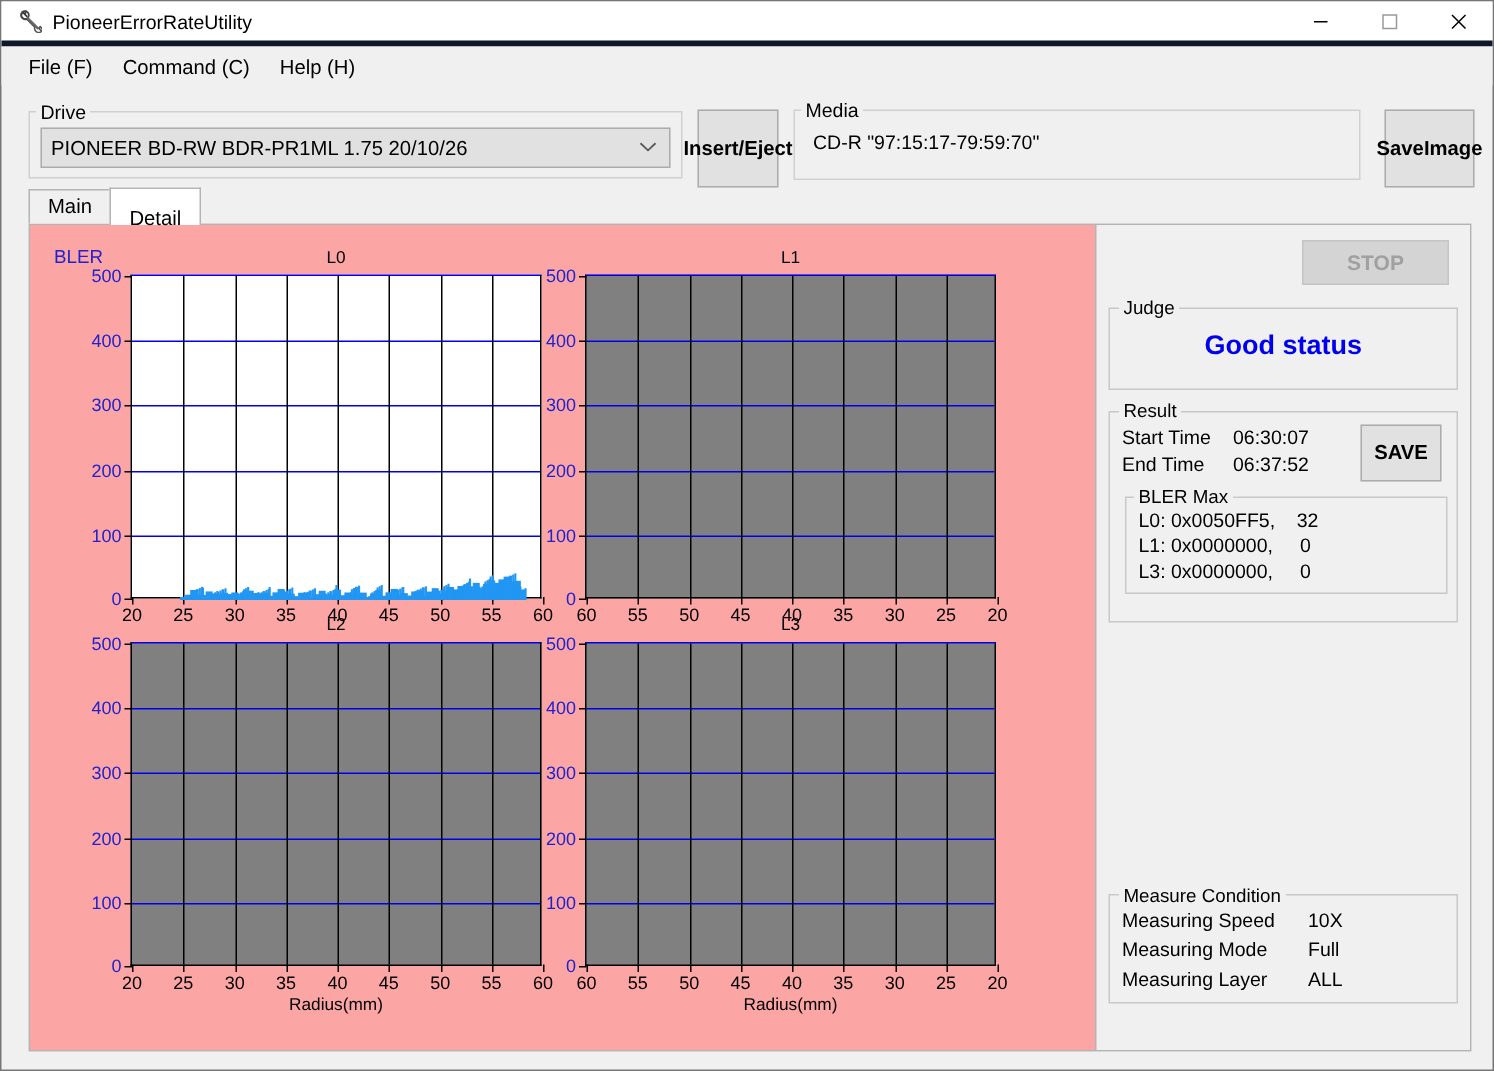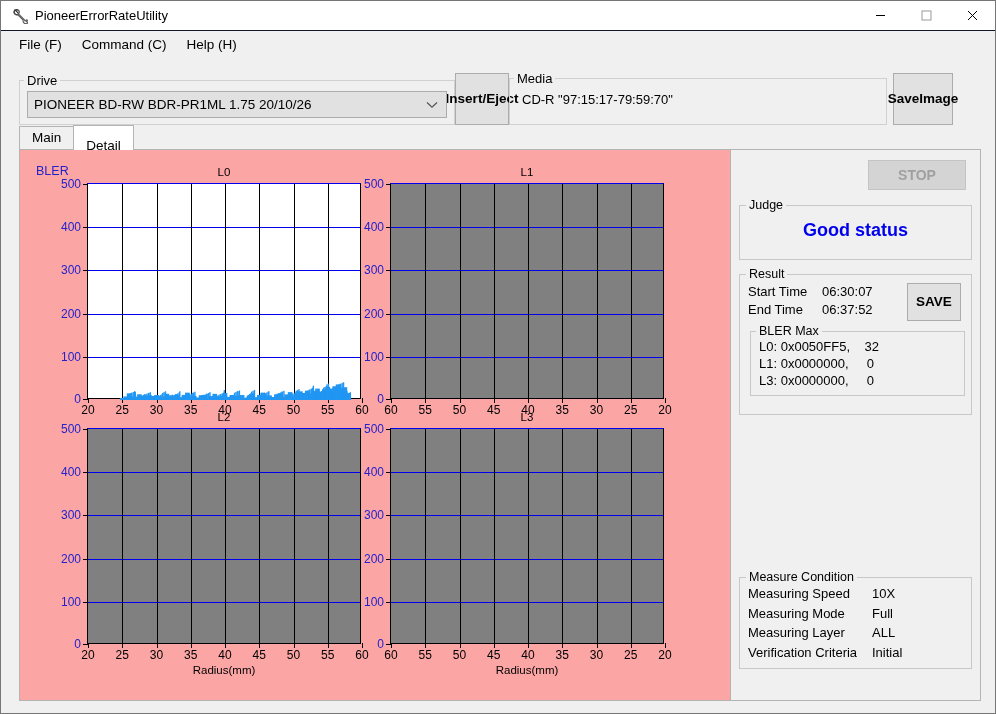--- a/index.html
+++ b/index.html
@@ -16,21 +16,21 @@
     width: 996px; height: 714px;
     background: #f0f0f0;
     border: 1px solid #767676;
     position: relative;
     display: flex; flex-direction: column;
   }
   
   .titlebar {
     height: 30px; background: #ffffff;
     display: flex; align-items: center;
-    border-bottom: 1px solid #0f172a;
+    border-bottom: 4px solid #0f172a;
     flex: 0 0 30px;
   }
   .titlebar .app-icon {
     width: 26px; height: 22px; margin-left: 6px;
     display: flex; align-items: center; justify-content: center;
   }
   .titlebar .title-text {
     font-size: 13px; color: #000; margin-left: 2px;
   }
   .titlebar .spacer { flex: 1; }
@@ -45,22 +45,23 @@
     height: 26px; display: flex; align-items: center;
     padding-left: 10px; flex: 0 0 26px;
     background: #f0f0f0;
   }
   .menuitem {
     font-size: 13.5px; padding: 3px 12px 3px 8px; color: #000;
   }
 
   
   .toprow {
-    display: flex; align-items: flex-end;
+    display: flex; align-items: center;
     padding: 4px 10px 0 18px; flex: 0 0 64px;
+    gap: 10px;
   }
   fieldset.grp {
     border: 1px solid #d0d0d0;
     margin: 0; padding: 0;
     background: transparent;
   }
   fieldset.grp > legend {
     font-size: 13px; padding: 0 3px; margin-left: 4px; color:#000;
   }
   .drive-group { width: 436px; height: 52px; }
@@ -781,21 +782,17 @@
           <span>10X</span>
         </div>
         <div class="mc-row">
           <span class="mc-label">Measuring Mode</span>
           <span>Full</span>
         </div>
         <div class="mc-row">
           <span class="mc-label">Measuring Layer</span>
           <span>ALL</span>
         </div>
-        <div class="mc-row">
-          <span class="mc-label">Verification Criteria</span>
-          <span>Initial</span>
-        </div>
       </fieldset>
 
     </div>
   </div>
 </div>
 
 </body></html>

